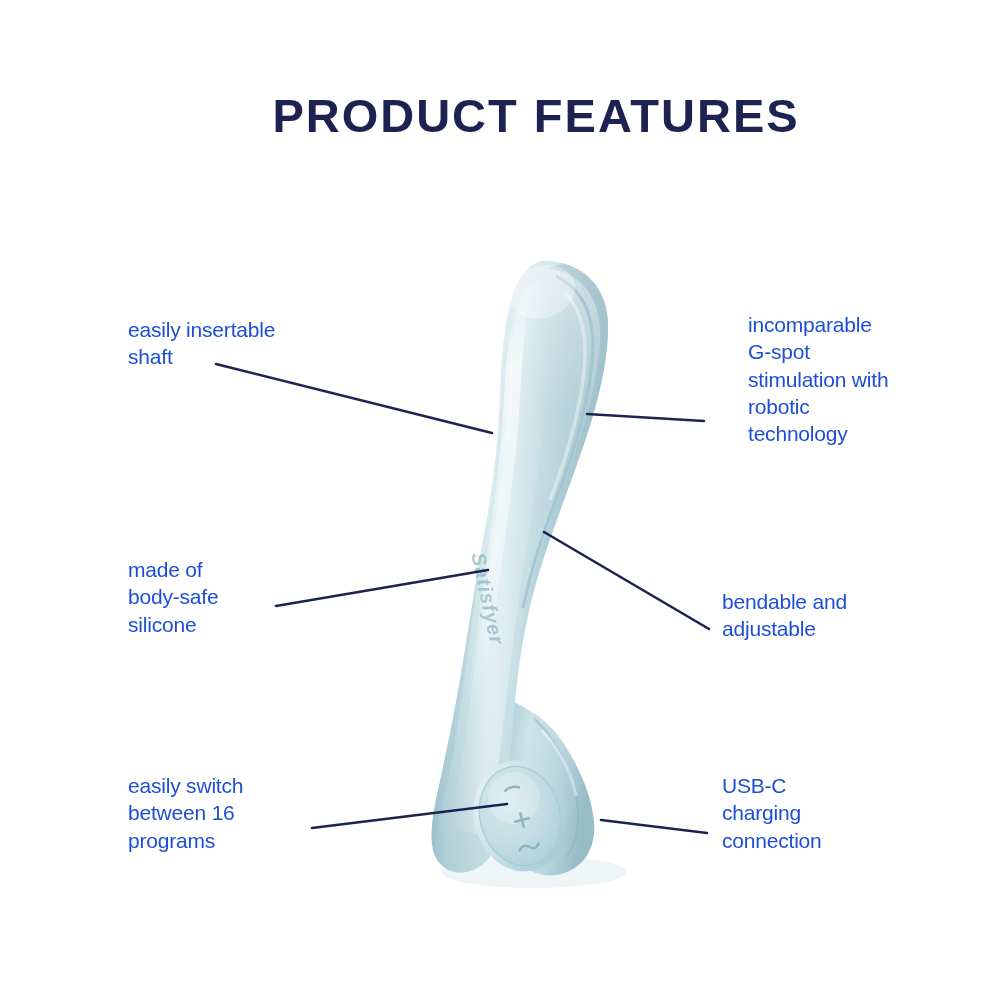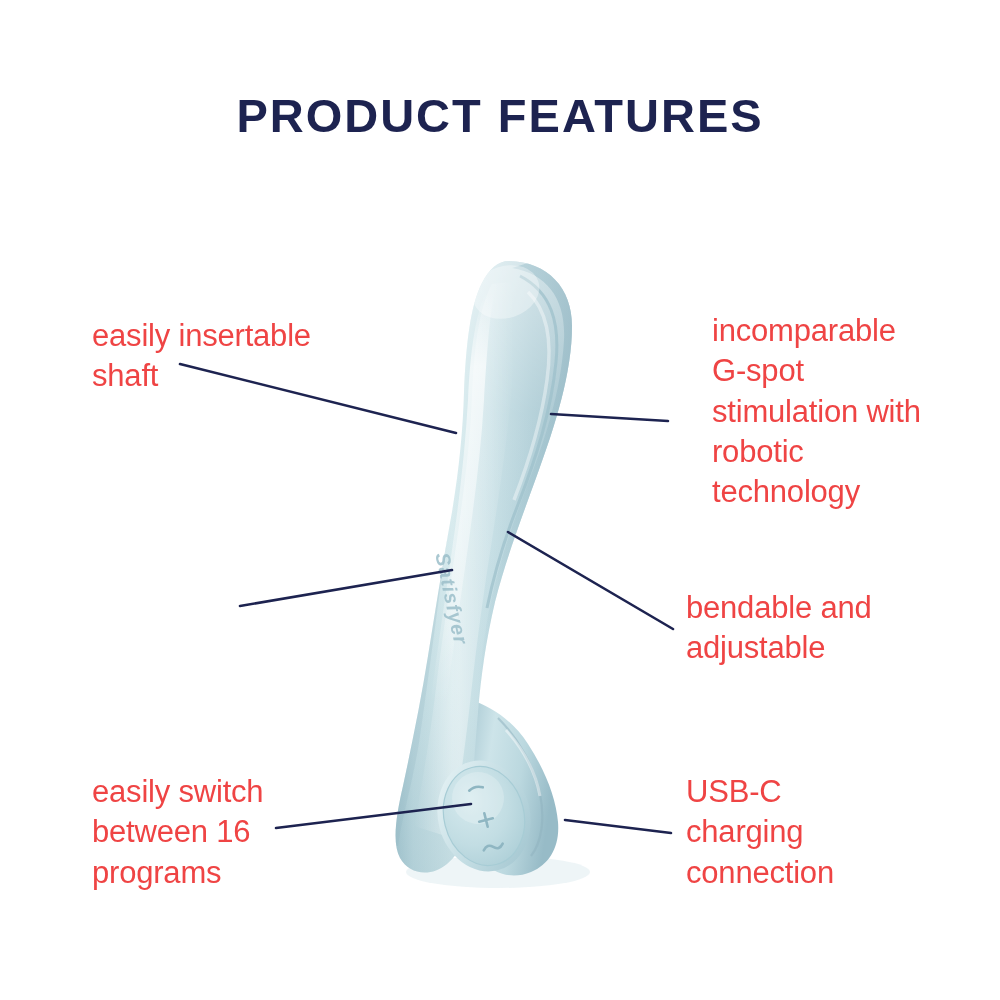--- a/index.html
+++ b/index.html
@@ -10,43 +10,44 @@
   }
   body {
     font-family: "Liberation Sans", sans-serif;
   }
   #stage {
     position: relative;
     width: 953px;
     height: 1000px;
     background: #ffffff;
     overflow: hidden;
+    margin-left: 36px;
   }
 
   
   .page-title {
     position: absolute;
     left: 0;
     top: 92px;
     width: 1000px;
     text-align: center;
     font-family: "Liberation Sans", sans-serif;
     font-size: 47px;
     font-weight: bold;
     letter-spacing: 2.0px;
     color: #1d2350;
     line-height: 1;
   }
 
   
   .feature-label {
     position: absolute;
-    color: #ef4444;
+    color: #1d4ed8;
     font-family: "Liberation Sans", sans-serif;
-    font-size: 31px;
+    font-size: 21px;
     font-weight: normal;
     line-height: 1.30;
     letter-spacing: -0.2px;
     white-space: pre-line;
   }
   .lbl-left  { text-align: left; }
   .lbl-right { text-align: left; }
 
   #label-shaft      { left: 92px;  top: 316px; width: 300px; }
   #label-silicone   { left: 92px;  top: 556px; width: 260px; }
@@ -262,20 +263,23 @@
       <line x1="276" y1="828" x2="471" y2="804"></line>
       <line x1="551" y1="414" x2="668" y2="421"></line>
       <line x1="508" y1="532" x2="673" y2="629"></line>
       <line x1="565" y1="820" x2="671" y2="833"></line>
     </g>
   </svg>
 
   <div class="feature-label lbl-left" id="label-shaft">easily insertable
 shaft</div>
 
+  <div class="feature-label lbl-left" id="label-silicone">made of
+body-safe
+silicone</div>
 
   <div class="feature-label lbl-left" id="label-programs">easily switch
 between 16
 programs</div>
 
   <div class="feature-label lbl-right" id="label-gspot">incomparable
 G-spot
 stimulation with
 robotic
 technology</div>

